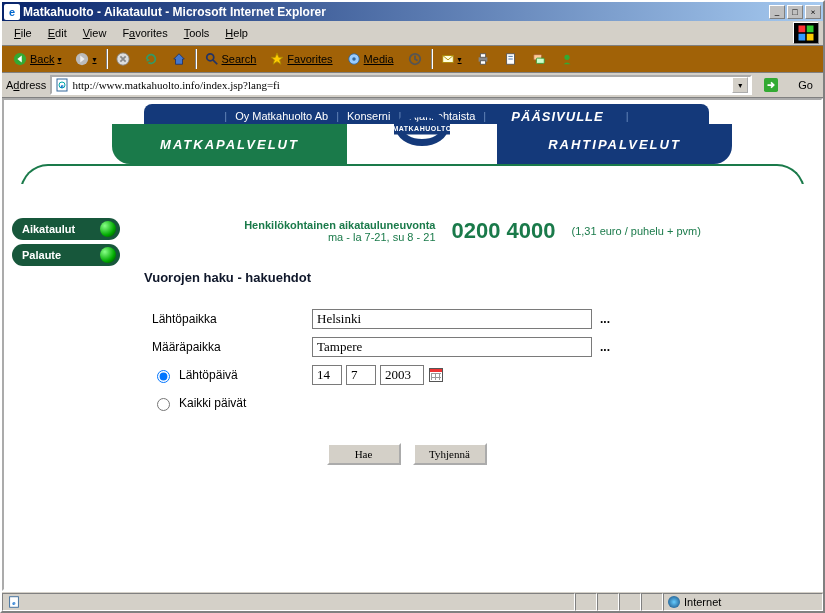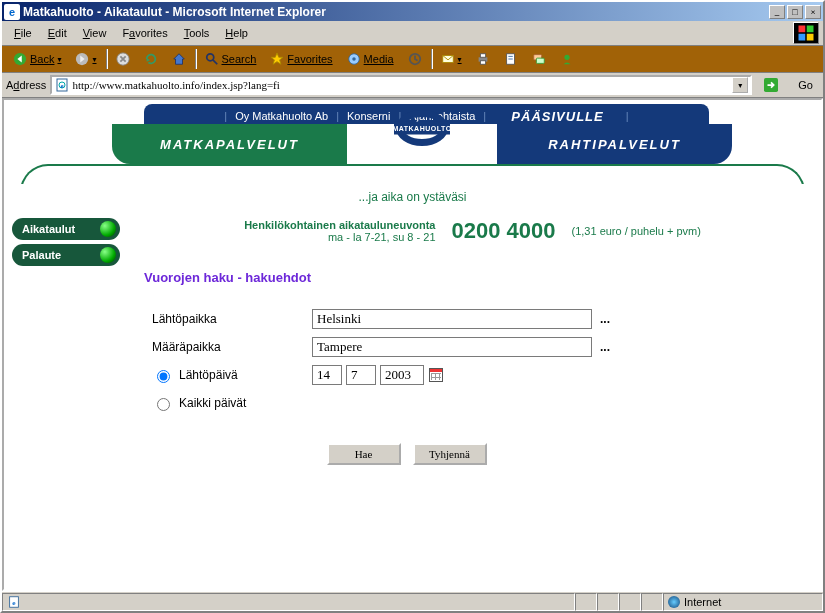--- a/index.html
+++ b/index.html
@@ -181,21 +181,21 @@
     position:absolute; top:118px; left:140px; right:20px;
     display:flex; align-items:center; justify-content:center; gap:16px;
     color:#1a7a4a;
   }
   .advice .big { font-size:22px; font-weight:bold; }
   .advice .small { font-size:11px; text-align:center; }
   .advice .small .l1 { font-weight:bold; }
   
   .section-title {
     position:absolute; top:170px; left:140px;
-    color:#6d28d9; font-size:13px; font-weight:bold;
+    color:#0f172a; font-size:13px; font-weight:bold;
   }
   .form {
     position:absolute; top:205px; left:148px; right:40px;
     font-size:12px; color:#000;
   }
   .form-row { display:flex; align-items:center; height:28px; }
   .form-row .lbl { width:160px; }
   .form-row input[type=text] {
     border:1px solid #7a7a7a; height:20px; padding:0 4px;
     font-family:Tahoma; font-size:13px;
@@ -416,21 +416,20 @@
           <div class="logo">
             <div class="ellipse">
               <div class="band">MATKAHUOLTO</div>
             </div>
           </div>
         </div>
         <div class="tab-right">RAHTIPALVELUT</div>
       </div>
 
       <div class="curve"></div>
-      <div class="slogan">...ja aika on ystäväsi</div>
 
       <div class="side-pill pill2">
         <span>Palaute</span>
         <span class="dot"></span>
       </div>
       <div class="side-pill pill1">
         <span>Aikataulut</span>
         <span class="dot"></span>
       </div>
 

